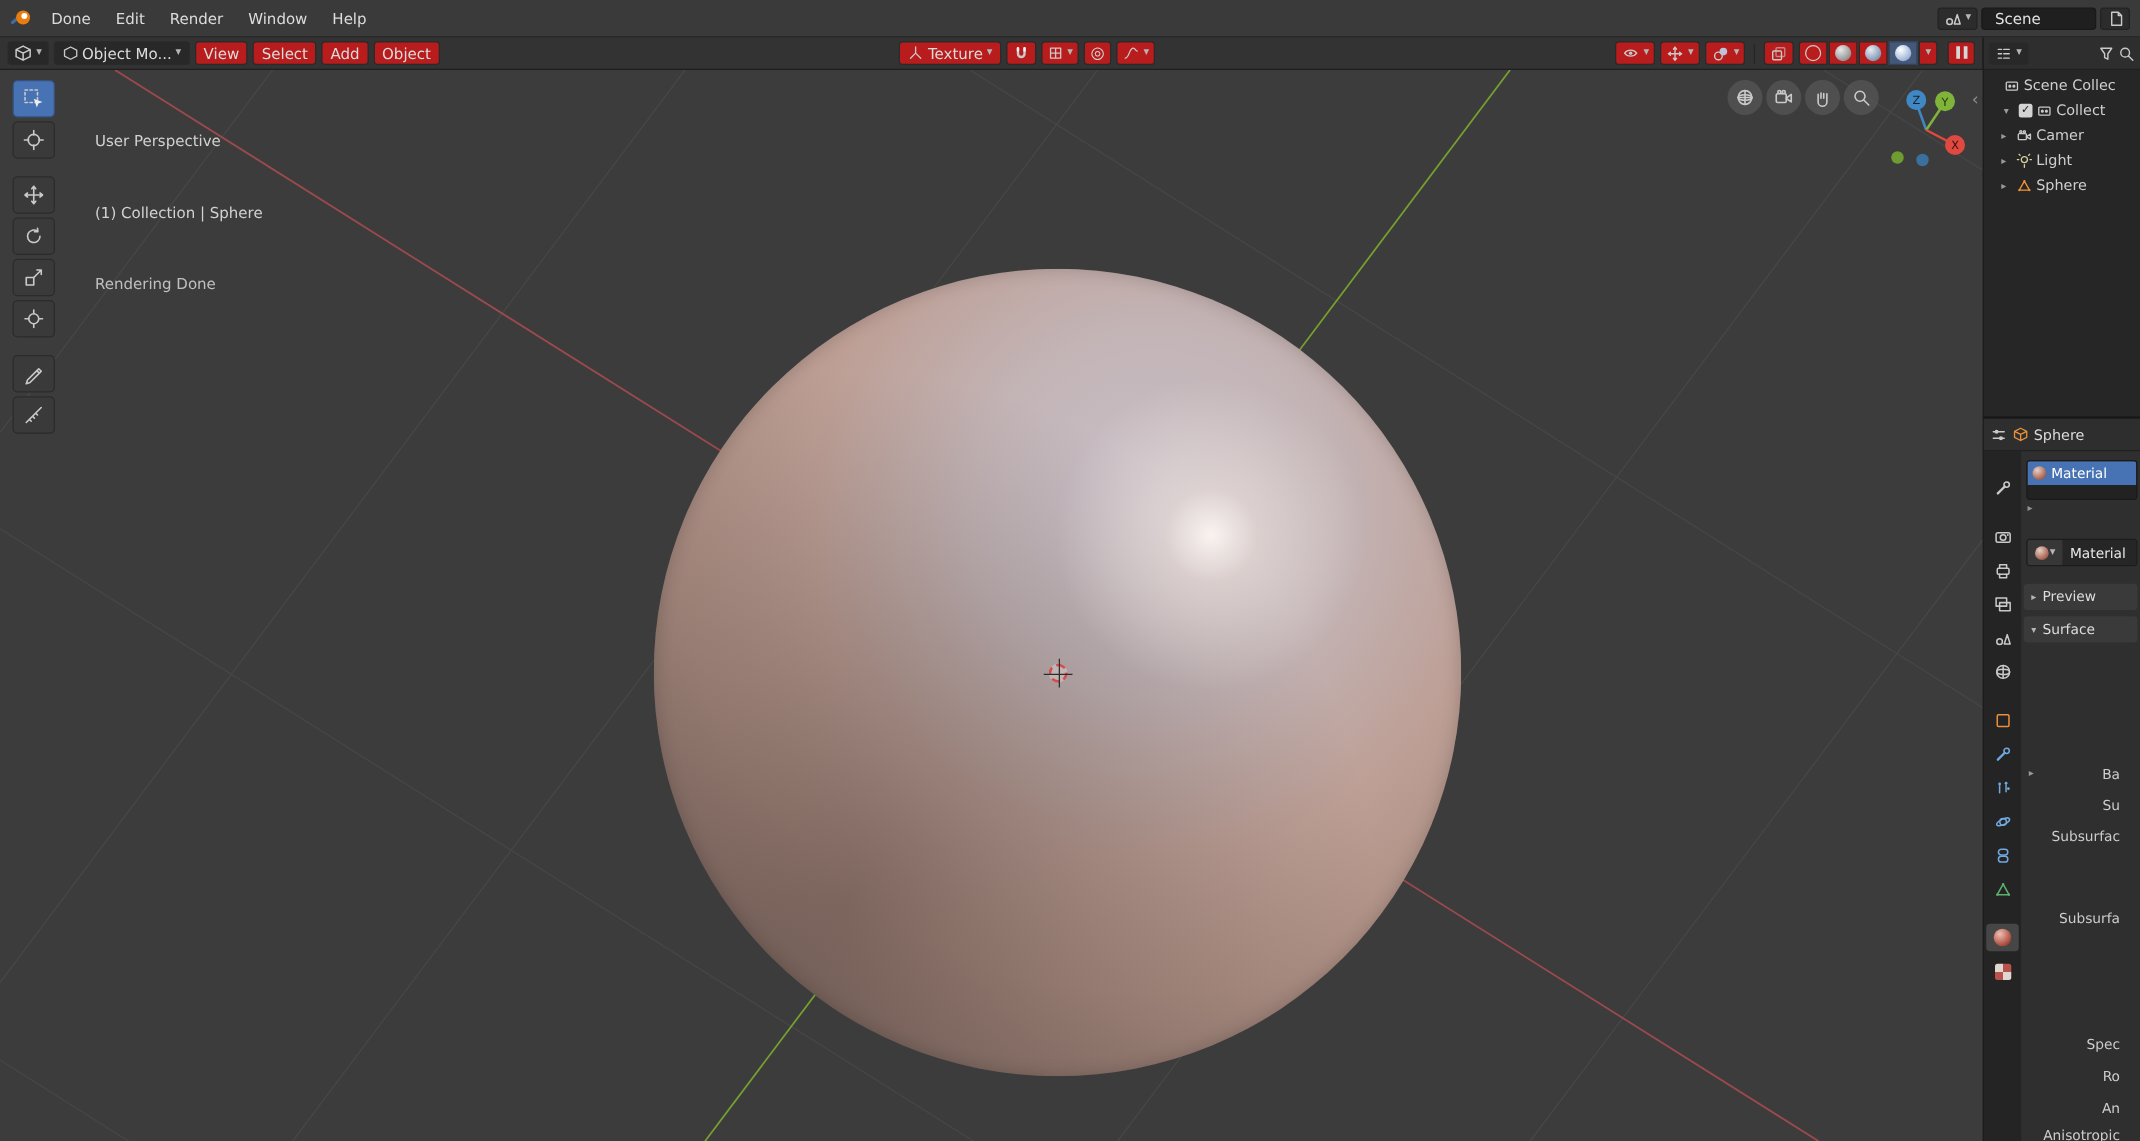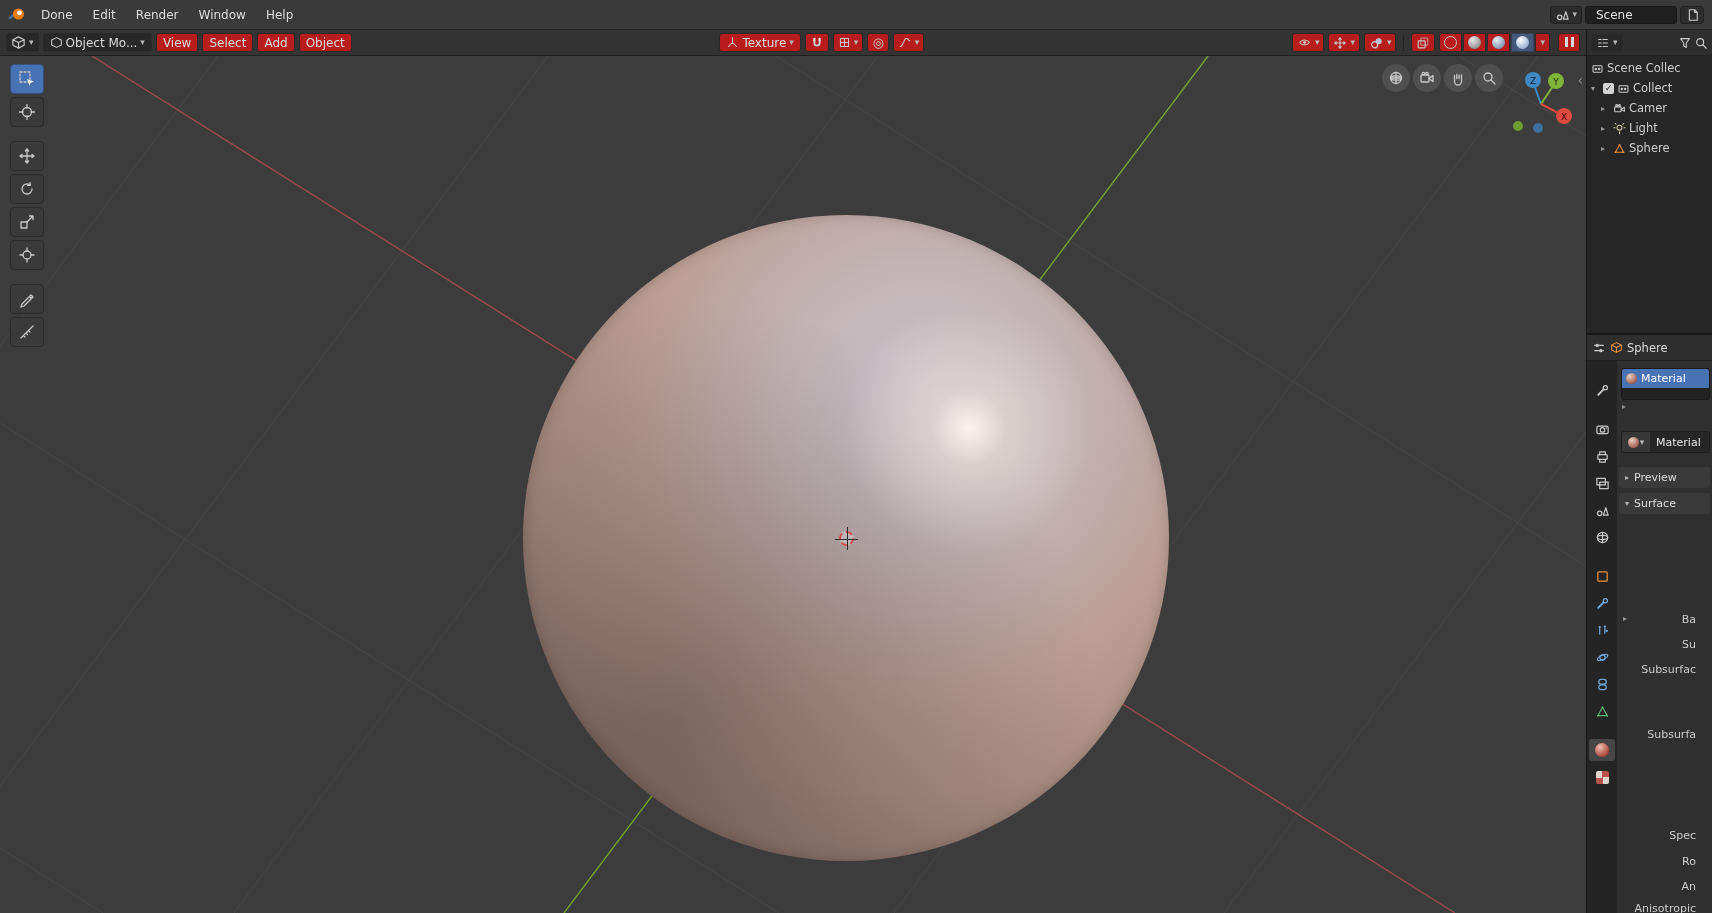--- a/index.html
+++ b/index.html
@@ -72,21 +72,21 @@
   .nbtn{width:28px;height:28px;border-radius:50%;background:rgba(94,94,94,0.55);
     display:flex;align-items:center;justify-content:center}
   .axisgizmo{position:absolute;left:1505px;top:12px}
   .collapse{position:absolute;right:3px;top:16px;color:#8f8f8f;font-size:14px}
   
   .rightcol{width:126px;display:flex;flex-direction:column;border-left:1px solid #161616;box-sizing:border-box;background:#2a2a2a}
   .outliner{height:305px;display:flex;flex-direction:column;border-bottom:2px solid #161616;box-sizing:border-box}
   .outl-h{height:26px;background:#2e2e2e;border-bottom:1px solid #202020;box-sizing:border-box;
     display:flex;align-items:center;gap:2px;padding:0 4px}
   .outl-body{flex:1;background:#262626;padding-top:2px;overflow:hidden}
-  .orow{height:20px;display:flex;align-items:center;gap:3px;padding-left:4px;font-size:11.5px;
+  .orow{height:20px;display:flex;align-items:center;gap:3px;padding-left:16px;font-size:11.5px;
     color:#cfcfcf;overflow:hidden;white-space:nowrap}
   .orow .disc{width:9px;font-size:8px;color:#9a9a9a;flex:none}
   .ckbox{width:11px;height:11px;background:#d4d4d4;border-radius:2px;color:#222;font-size:9px;
     display:flex;align-items:center;justify-content:center;flex:none}
   
   .props{flex:1;display:flex;flex-direction:column;min-height:0}
   .props-h{height:26px;background:#2e2e2e;border-bottom:1px solid #202020;box-sizing:border-box;
     display:flex;align-items:center;gap:4px;padding:0 5px;font-size:11.5px;color:#dcdcdc}
   .props-main{flex:1;display:flex;min-height:0}
   .ptabs{width:30px;background:#242424;display:flex;flex-direction:column;align-items:center;padding-top:18px;gap:5px;box-sizing:border-box}
@@ -256,20 +256,25 @@
         <line x1="1586" y1="376" x2="1224" y2="857" stroke="#474747"></line>
         <line x1="548" y1="0" x2="0" y2="730" stroke="#474747"></line>
         <line x1="218" y1="0" x2="0" y2="290" stroke="#474747"></line>
         <line x1="92" y1="0" x2="1455" y2="857" stroke="#9c4a4e" stroke-width="1.4"></line>
         <line x1="1208" y1="0" x2="564" y2="857" stroke="#76a12f" stroke-width="1.4"></line>
       </svg>
 
       <div class="sphere"></div>
       <div class="cursor3d"></div>
 
+      <div class="vptext">
+        <div>User Perspective</div>
+        <div>(1) Collection | Sphere</div>
+        <div class="dim">Rendering Done</div>
+      </div>
 
       <div class="tools">
         <div class="tbtn active">
           <svg class="ic" width="18" height="18" viewBox="0 0 18 18">
             <rect x="2" y="2" width="10" height="10" stroke-dasharray="2 2"></rect>
             <path d="M9 9 L16 11.5 L12.7 12.7 L11.5 16 Z" fill="#eeeeee" stroke="none"></path>
           </svg>
         </div>
         <div class="tbtn">
           <svg class="ic" width="18" height="18" viewBox="0 0 18 18">

